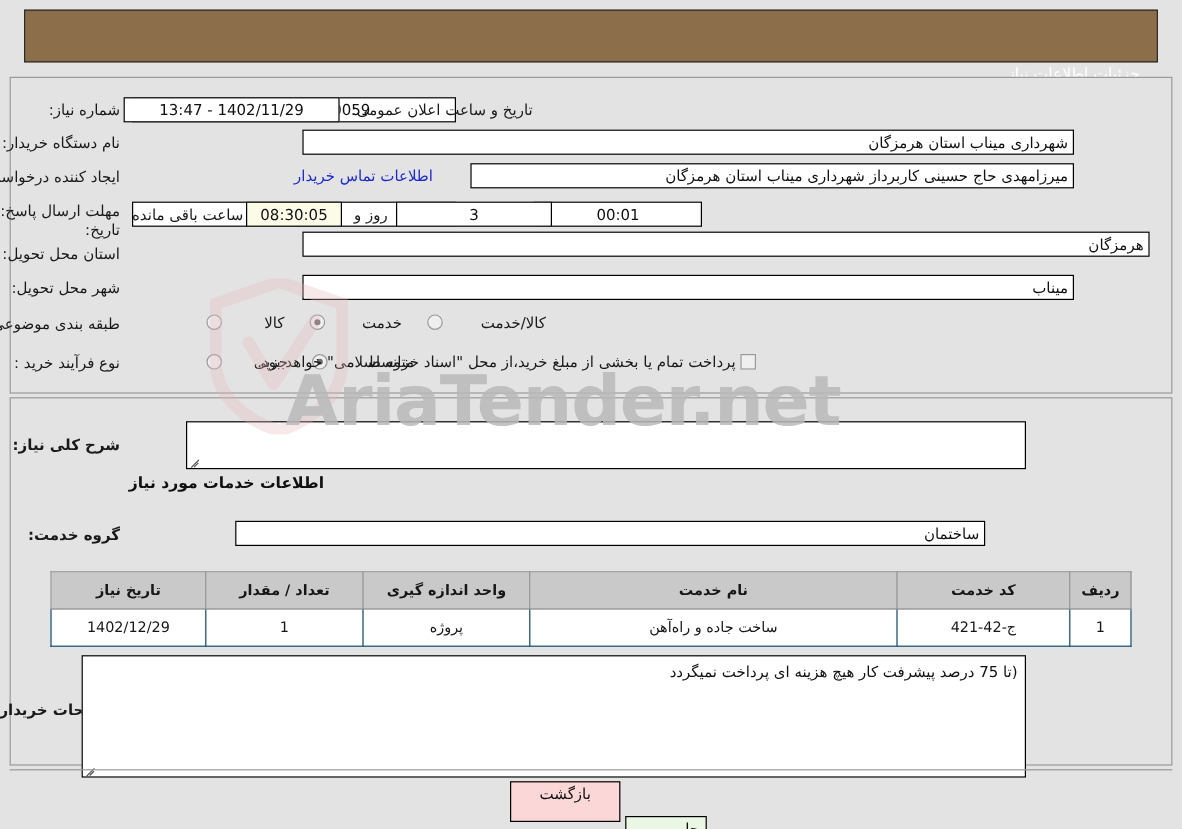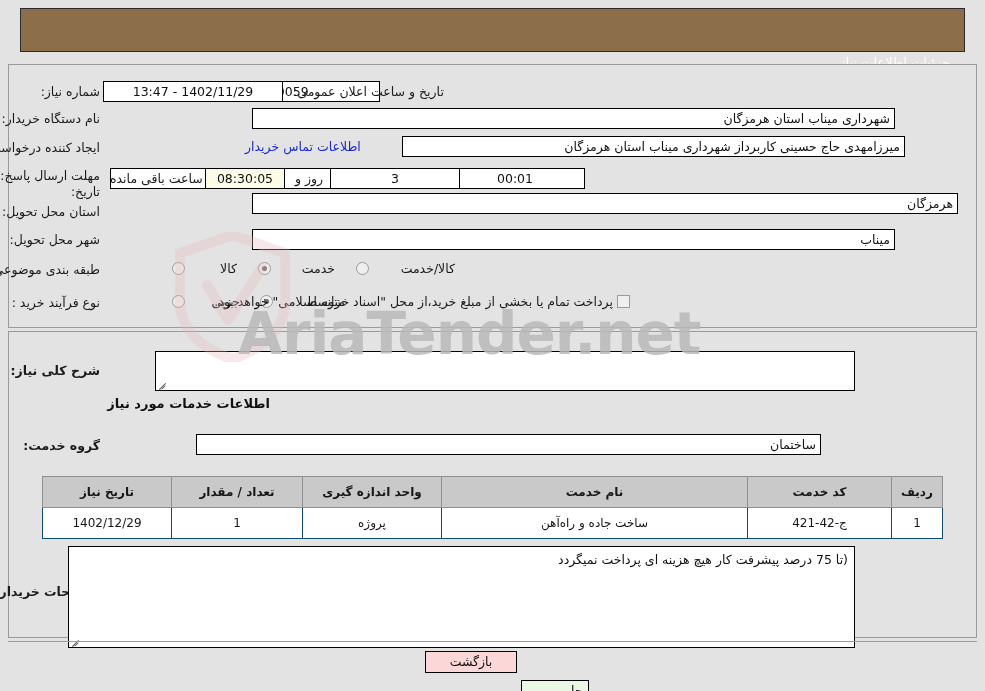--- a/index.html
+++ b/index.html
@@ -211,21 +211,21 @@
 
   
   .divider {
     position: absolute;
     left: 8px; top: 641px;
     width: 969px; height: 0;
     border-top: 1px solid #9a9a9a;
   }
   .btn {
     position: absolute;
-    height: 22px;
+    height: 34px;
     border: 1px solid #000000;
     box-sizing: border-box;
     font-size: 12.5px;
     color: #111;
     text-align: center;
     line-height: 20px;
     cursor: pointer;
     white-space: nowrap;
   }
   .btn-back  { background: #fbd7d7; }
@@ -246,21 +246,21 @@
   <div class="box center" style="right:605px; top:81px; width:270px; height:21px;">1102093071000059</div>
 
   <div class="lbl" style="right:695px; top:84px; width:0;"></div>
   <div class="lbl" style="left:293px; top:84px;">تاریخ و ساعت اعلان عمومی:</div>
   <div class="box center" style="left:103px; top:81px; width:180px; height:21px;">1402/11/29 - 13:47</div>
 
   <div class="lbl" style="right:885px; top:111px;">نام دستگاه خریدار:</div>
   <div class="box right" style="left:232px; top:108px; width:643px; height:21px;">شهرداری میناب استان هرمزگان</div>
 
   <div class="lbl" style="right:885px; top:140px;">ایجاد کننده درخواست:</div>
-  <div class="box right" style="left:382px; top:136px; width:503px; height:21px;">میرزامهدی حاج حسینی کاربرداز شهرداری میناب استان هرمزگان</div>
+  <div class="box right" style="left:372px; top:136px; width:503px; height:21px;">میرزامهدی حاج حسینی کاربرداز شهرداری میناب استان هرمزگان</div>
   <a class="link" style="left:245px; top:139px;">اطلاعات تماس خریدار</a>
 
   <div class="lbl" style="right:885px; top:168px;">مهلت ارسال پاسخ: تا</div>
   <div class="lbl" style="right:885px; top:184px;">تاریخ:</div>
   <div class="box center" style="right:605px; top:168px; width:270px; height:21px;">1402/12/03</div>
   <div class="lbl" style="right:545px; top:171px;">ساعت</div>
   <div class="box center" style="right:400px; top:168px; width:140px; height:21px;">00:01</div>
   <div class="box center" style="right:568px; top:168px; width:0; height:0; border:0;"></div>
   <div class="box center" style="left:330px; top:168px; width:130px; height:21px;">3</div>
   <div class="lbl" style="left:295px; top:171px;">روز و</div>

